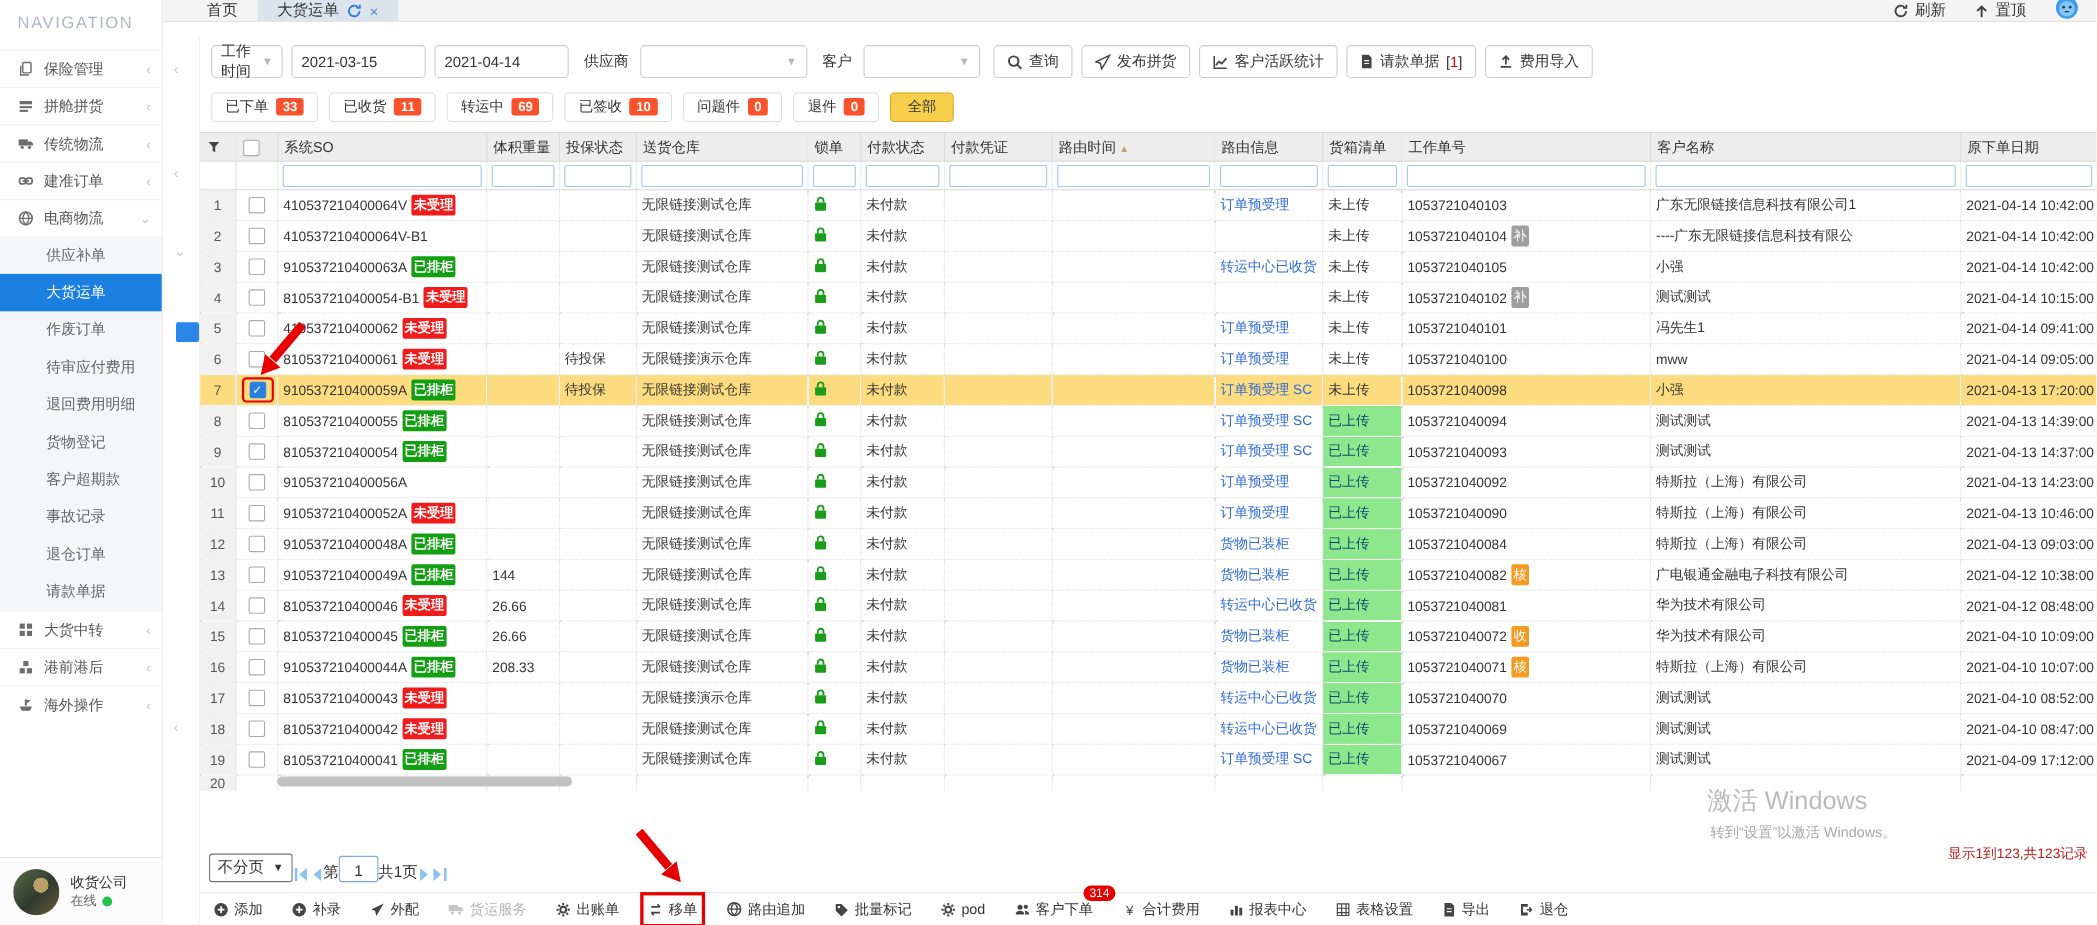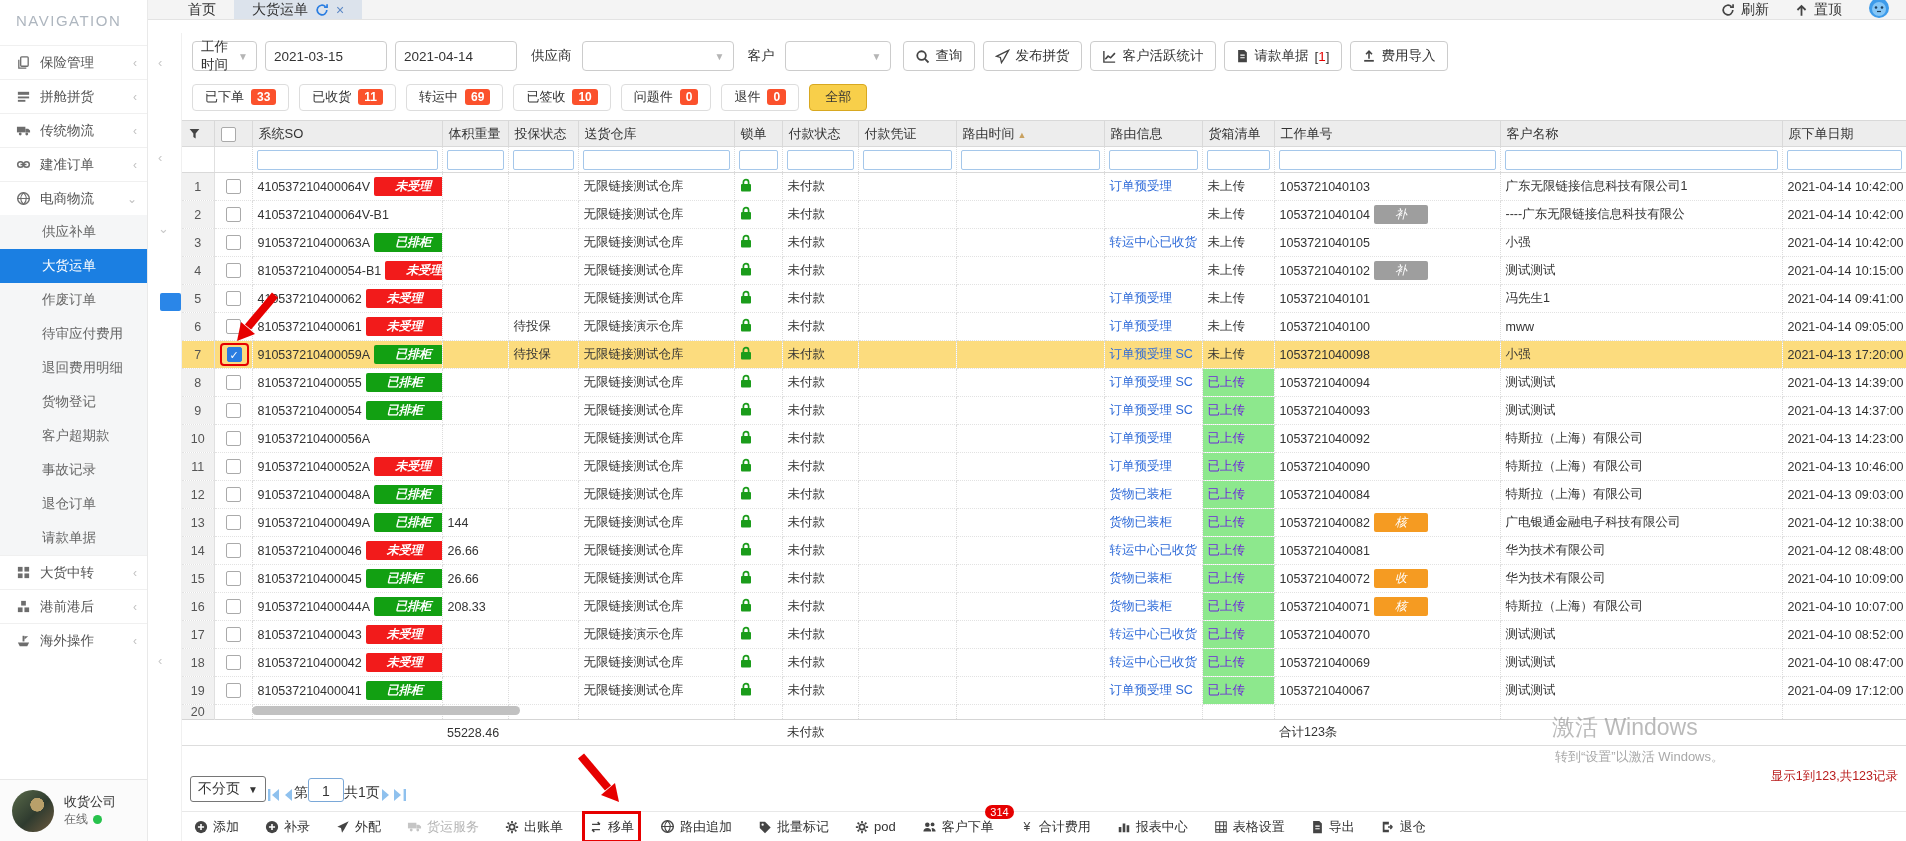--- a/index.html
+++ b/index.html
@@ -64,27 +64,27 @@
   .grid th{background:#ededed;border:1px solid #d9d9d9;border-left:none;height:26px;font-weight:normal;text-align:left;padding:0 6px;color:#333;font-size:13px;white-space:nowrap;overflow:hidden;}
   .grid td{height:28px;border-right:1px dotted #dcdcdc;border-bottom:1px dotted #e2e2e2;padding:0 5px;white-space:nowrap;overflow:hidden;background:#fff;}
   .grid tr.frow td{height:26px;border-bottom:1px solid #d9d9d9;background:#fff;padding:0 2px;}
   .filter-box{height:20px;border:1px solid #a5c7ea;border-radius:2px;background:#fff;margin:0 2px;}
   .grid td.c-num{background:#f1f1f1;color:#555;text-align:center;border-right:1px solid #e0e0e0;padding:0;}
   .grid td.c-cb{overflow:visible;position:relative;text-align:center;}
   .grid tr.selected td{background:var(--selyellow2);}
   .grid tr.selected td.c-num{background:var(--selyellow2);}
   .checkbox{display:inline-block;width:15px;height:15px;border:1px solid #aaa;border-radius:2px;background:#fff;vertical-align:middle;line-height:14px;font-size:11px;}
   .checkbox.checked{background:#2a7de1;border-color:#2a7de1;color:#fff;}
-  .badge{display:inline-block;color:#fff;font-size:12px;border-radius:2px;padding:1px 21px;margin-left:4px;vertical-align:1px;font-style:italic;}
+  .badge{display:inline-block;color:#fff;font-size:12px;border-radius:2px;padding:1px 2px;margin-left:4px;vertical-align:1px;}
   .badge.red{background:var(--badgered);font-weight:bold;}
   .badge.green{background:var(--badgegreen);font-weight:bold;}
   .badge.gray{background:#9e9e9e;}
   .badge.orange{background:#f59b22;}
   .rlink{color:var(--link);cursor:pointer;text-decoration:none;}
-  td.c-box.uploaded{background:var(--upgreen) !important;color:#6d28d9;margin-left:44px;}
+  td.c-box.uploaded{background:var(--upgreen) !important;color:#0c4a6e;margin-left:44px;}
   .locksvg{color:#1b9c1b;display:inline-block;vertical-align:middle;}
   .sortcaret{color:#c9a15f;font-size:9px;margin-left:3px;}
   .grid th .icon{color:#444;}
   tr.partial td{height:14px;border-bottom:none;}
   tr.summaryrow td{height:26px;border-top:1px solid #d5d5d5;border-bottom:1px solid #ddd;border-right:none;background:#fff;color:#333;}
   .hthumb{position:absolute;top:673px;left:70px;width:268px;height:9px;border-radius:5px;background:#c1c1c1;}
 
   
   .pagebar{position:absolute;top:737px;left:0;height:32px;display:flex;align-items:flex-end;padding-left:8px;font-size:14px;}
   .psel{height:26px;border:1px solid #767676;border-radius:3px;display:flex;align-items:center;gap:8px;padding:0 7px;background:#fff;cursor:pointer;}
@@ -860,37 +860,20 @@
               <td></td>
               <td></td>
               <td></td>
               <td></td>
               <td></td>
               <td></td>
               <td></td>
               <td></td>
               <td></td>
             </tr>
-            <tr class="summaryrow">
-              <td></td>
-              <td></td>
-              <td></td>
-              <td>55228.46</td>
-              <td></td>
-              <td></td>
-              <td></td>
-              <td>未付款</td>
-              <td></td>
-              <td></td>
-              <td></td>
-              <td></td>
-              <td>合计123条</td>
-              <td></td>
-              <td></td>
-            </tr>
           </tbody>
       </table>
     </div>
     <div class="hthumb"></div>
 
     <div class="pagebar">
       <div class="psel">
           <span>不分页</span>
           <span class="caret">▼</span>
         </div>

